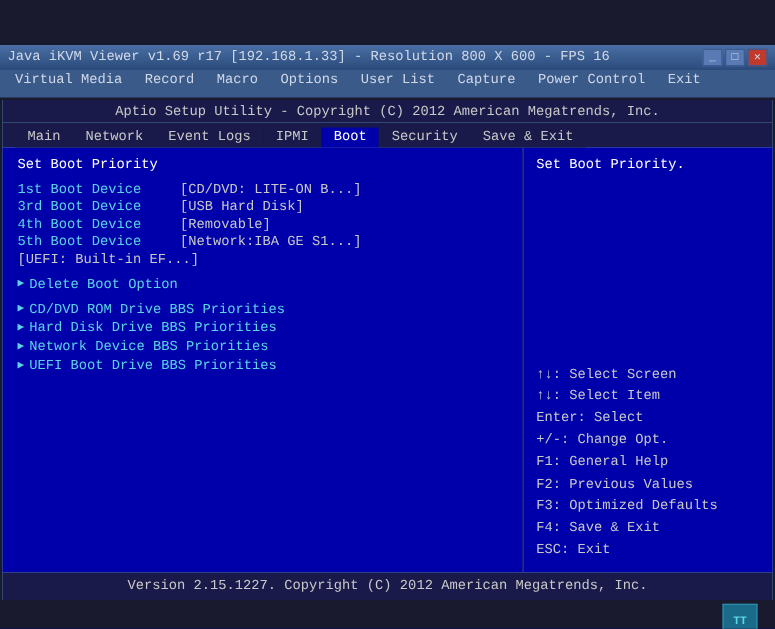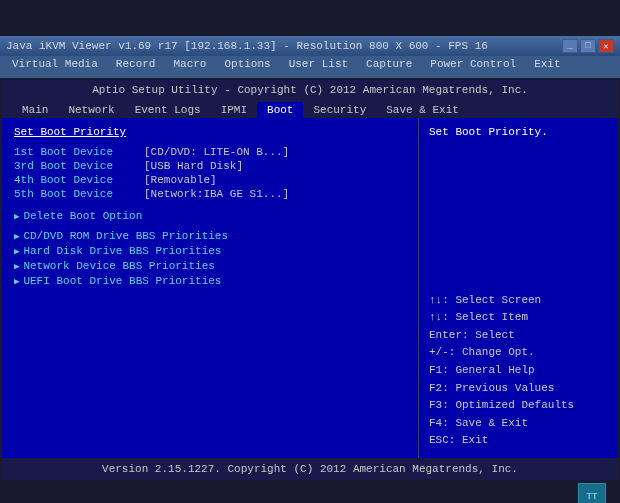--- a/index.html
+++ b/index.html
@@ -101,21 +101,20 @@
       flex: 1;
       padding: 8px 12px;
       color: #c8c8c8;
       font-size: 11px;
     }
 
     .section-title {
       color: #ffffff;
       margin-bottom: 8px;
       font-size: 11px;
-      text-decoration: underline;
     }
 
     .boot-row {
       display: flex;
       margin-bottom: 2px;
     }
     .boot-label {
       color: #5ad4e6;
       width: 130px;
       font-size: 11px;
@@ -127,21 +126,21 @@
     }
 
     .divider-section {
       margin: 8px 0 4px 0;
     }
 
     .sub-item {
       color: #5ad4e6;
       font-size: 11px;
       display: flex;
-      align-items: flex-end;
+      align-items: flex-start;
       margin-bottom: 3px;
     }
     .sub-item::before {
       content: '▶';
       color: #5ad4e6;
       margin-right: 4px;
       font-size: 9px;
     }
 
     
@@ -260,20 +259,21 @@
         </div>
         <div class="boot-row">
           <span class="boot-label">4th Boot Device</span>
           <span class="boot-value">[Removable]</span>
         </div>
         <div class="boot-row">
           <span class="boot-label">5th Boot Device</span>
           <span class="boot-value">[Network:IBA GE S1...]</span>
         </div>
         <div class="boot-row">
+          <span class="boot-value">[UEFI: Built-in EF...]</span>
         </div>
 
         <div class="divider-section"></div>
 
         <div class="sub-item">
           <span>Delete Boot Option</span>
         </div>
 
         <div class="divider-section"></div>
 

